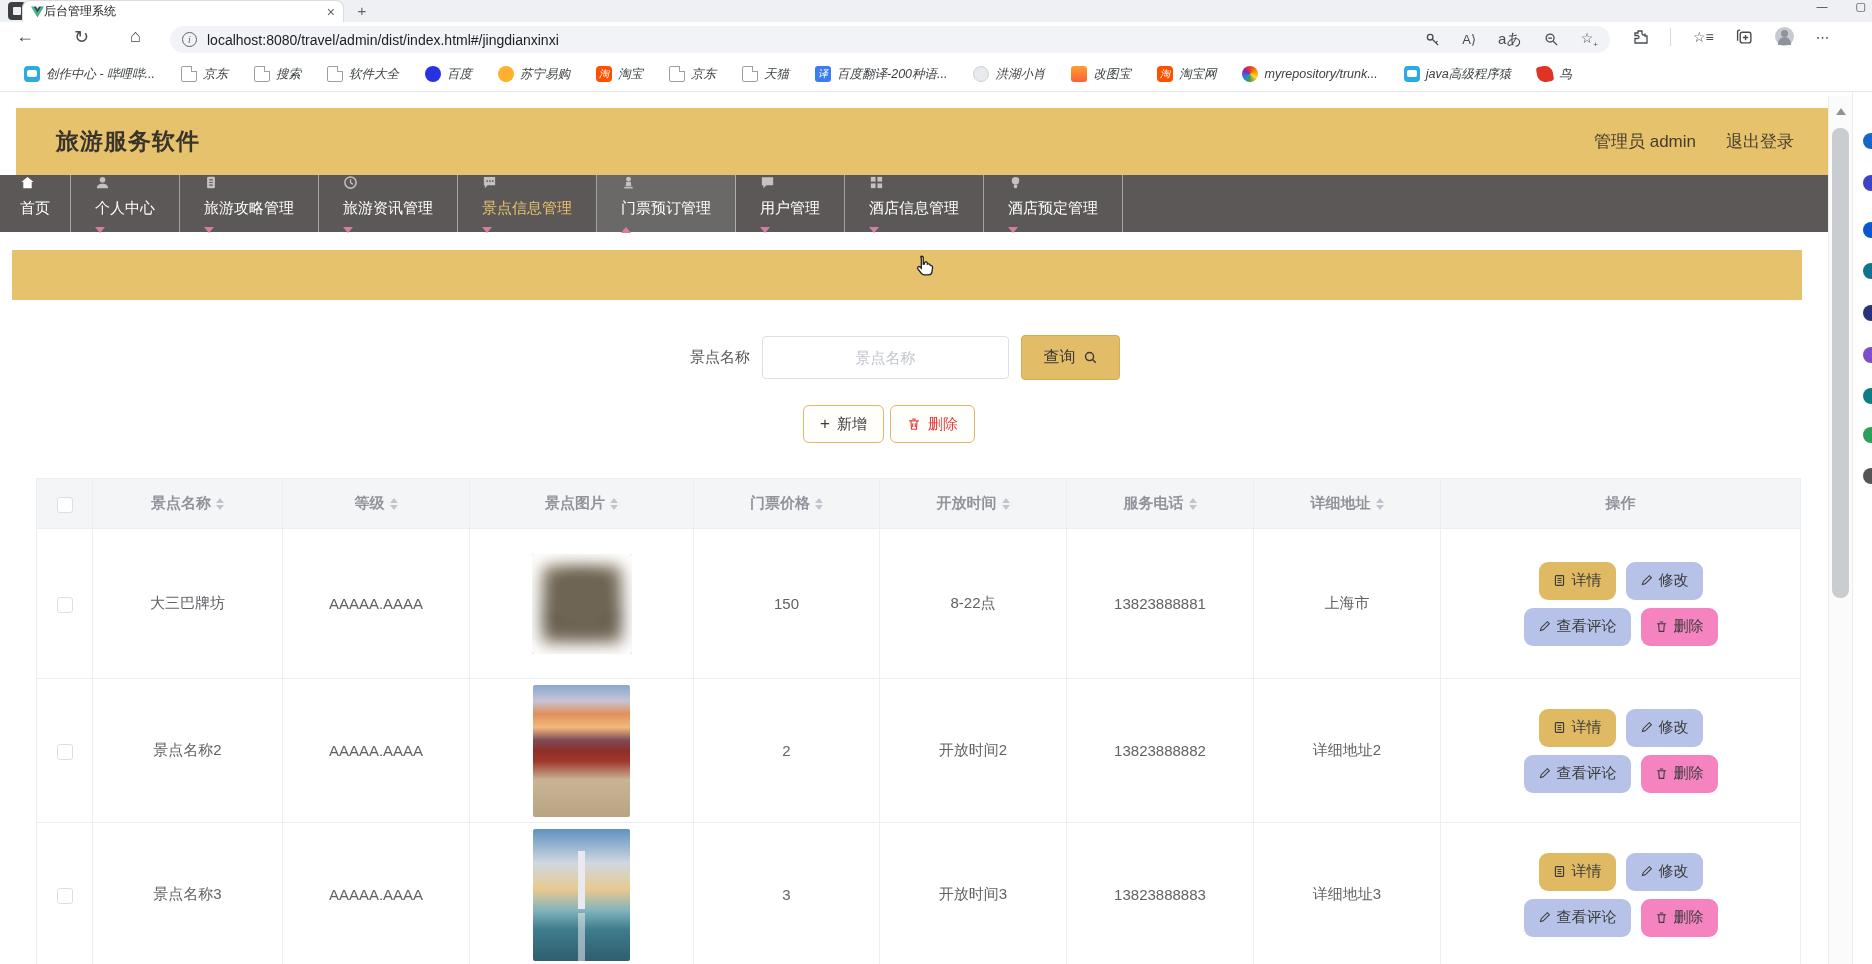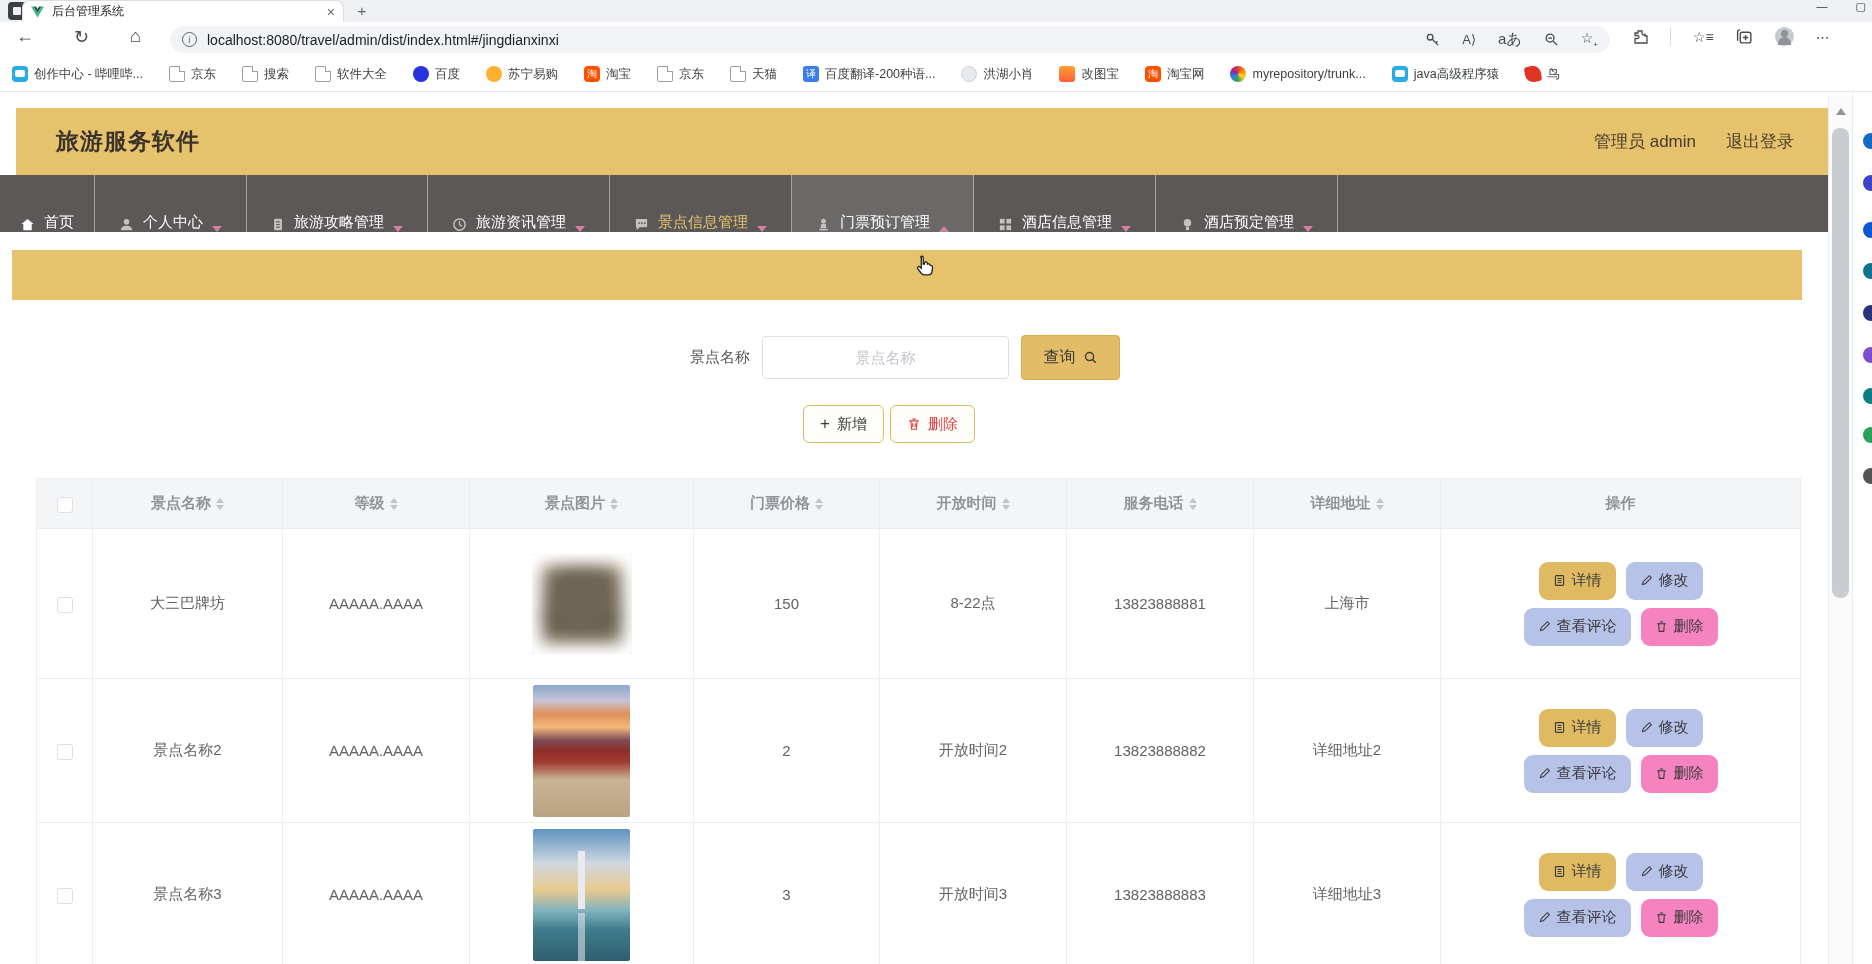--- a/index.html
+++ b/index.html
@@ -5,21 +5,21 @@
   * { margin:0; padding:0; box-sizing:border-box; }
   html,body { width:1872px; height:964px; overflow:hidden; background:#fff;
     font-family:"Liberation Sans","DejaVu Sans",sans-serif; }
 
   
   .tabstrip { position:absolute; left:0; top:0; width:1872px; height:22px; background:#eef0f3; }
   .ws-btn { position:absolute; left:8px; top:2px; width:18px; height:18px; background:#3c4043; border-radius:4px; }
   .ws-btn::after { content:""; position:absolute; left:5px; top:5px; width:8px; height:8px; background:#eef0f3; border-radius:1px; }
   .tab { position:absolute; left:22px; top:0; width:322px; height:22px; background:#fff;
     border:1px solid #d9dce1; border-bottom:none; border-radius:8px 8px 0 0;
-    display:flex; align-items:center; padding:0 8px; gap:8px; font-size:12px; color:#202124; }
+    display:flex; align-items:center; padding:0 8px; font-size:12px; color:#202124; }
   .tab-title { flex:1; white-space:nowrap; overflow:hidden; }
   .tab-close { color:#5f6368; font-size:14px; line-height:1; }
   .newtab { position:absolute; left:352px; top:2px; width:20px; height:18px; color:#5f6368;
     font-size:15px; text-align:center; line-height:18px; }
   .wincontrols { position:absolute; right:6px; top:0; display:flex; gap:28px; color:#333; font-size:11px; }
 
   .urlrow { position:absolute; left:0; top:22px; width:1872px; height:35px; background:#fff; }
   .nav-ico { position:absolute; top:4px; font-size:18px; color:#474b50; }
   .urlpill { position:absolute; left:170px; top:4px; width:1440px; height:27px; background:#f1f3f6;
     border-radius:14px; display:flex; align-items:center; padding:0 12px; gap:10px; }
@@ -27,21 +27,21 @@
     color:#5f6368; font-size:10px; text-align:center; line-height:13px; flex:none; font-style:italic; font-family:"Liberation Serif",serif; }
   .urltext { flex:1; font-size:14px; color:#202124; white-space:nowrap; overflow:hidden; }
   .pill-icons { display:flex; gap:22px; align-items:center; color:#474b50; font-size:13px; }
   .after-pill { position:absolute; left:1632px; top:5px; display:flex; gap:22px; align-items:center; color:#474b50; font-size:14px; }
   .vdiv { width:1px; height:18px; background:#d5d8dc; }
   .avatar { width:19px; height:19px; border-radius:50%; background:#c7cbd1; position:relative; }
   .avatar::before { content:""; position:absolute; left:6px; top:3px; width:7px; height:7px; border-radius:50%; background:#8d939b; }
   .avatar::after { content:""; position:absolute; left:3px; top:10px; width:13px; height:8px; border-radius:7px 7px 0 0; background:#8d939b; }
 
   .bookmarks { position:absolute; left:0; top:57px; width:1872px; height:35px; background:#fff;
-    border-bottom:1px solid #e7e8ea; display:flex; align-items:center; padding-left:12px; gap:26px; }
+    border-bottom:1px solid #e7e8ea; display:flex; align-items:center; padding-left:24px; gap:26px;font-style:italic; }
   .bm { display:flex; align-items:center; gap:6px; font-size:12.5px; color:#3c4043; white-space:nowrap; }
   .bi { width:16px; height:16px; flex:none; display:inline-flex; align-items:center; justify-content:center;
     font-size:10px; color:#fff; border-radius:3px; }
   .bi-bilibili { background:#2aabe2; border-radius:4px; position:relative; }
   .bi-bilibili::after { content:""; position:absolute; left:3px; top:4px; width:10px; height:7px; border-radius:2px; background:#fff; }
   .bi-page { background:#fff; border:1.2px solid #9aa0a6; border-radius:2px; position:relative; }
   .bi-page::after { content:""; position:absolute; right:-1px; top:-1px; width:5px; height:5px; background:#fff; border-left:1.2px solid #9aa0a6; border-bottom:1.2px solid #9aa0a6; }
   .bi-baidu { background:#2932e1; border-radius:50%; }
   .bi-lion { background:#ffb02e; border-radius:50%; }
   .bi-taobao { background:#ff5000; border-radius:4px; }
@@ -53,22 +53,22 @@
 
   
   .page { position:absolute; left:0; top:92px; width:1828px; height:872px; background:#fff; }
 
   .gold-header { position:absolute; left:16px; top:16px; width:1828px; height:67px; background:#e6c26d;
     display:flex; align-items:center; justify-content:space-between; padding:0 50px 0 40px; }
   .app-title { font-size:23px; font-weight:bold; color:#3a332a; letter-spacing:1px; }
   .header-right { display:flex; gap:30px; font-size:17px; color:#443c2d; }
 
   .navbar { position:absolute; left:0; top:83px; width:1828px; height:57px; background:#5b5857; display:flex; }
-  .nav-item { display:flex; align-items:flex-end; gap:9px; padding:0 24px; border-right:1px solid rgba(255,255,255,.45);
-    font-size:15px; color:#fff; position:relative; }
+  .nav-item { display:flex; align-items:flex-start; gap:9px; padding:0 24px; border-right:1px solid rgba(255,255,255,.45);
+    font-size:15px; color:#fff; position:relative;flex-direction:column; }
   .nav-item svg { flex:none; }
   .nav-item.open { background:#6b6868; }
   .nav-item.active-gold .lbl { color:#e6c26d; }
   .chv { width:0; height:0; border-left:5px solid transparent; border-right:5px solid transparent; border-top:6px solid #d97ca3; }
   .chv.up { border-top:none; border-bottom:6px solid #d97ca3; }
 
   .dropdown { position:absolute; left:848px; top:152px; width:224px; z-index:50;
     box-shadow:0 3px 8px rgba(0,0,0,.35); border-radius:0 0 4px 4px; overflow:hidden; }
   .dropdown-top { height:13px; background:#4d4c4c; }
   .dropdown-item { height:38px; background:#a3aaa4; color:#fff; font-size:16px; display:flex; align-items:center; padding-left:16px; }
@@ -304,20 +304,27 @@
         <span class="chv"></span>
     </div>
     <div class="nav-item open">
       <svg width="15" height="15" viewBox="0 0 16 16">
           <circle cx="8" cy="4.5" r="2.6" fill="#c4c1c1"></circle>
           <path d="M5.5 7.5h5L11 12H5z" fill="#c4c1c1"></path>
           <path d="M3.5 13.5h9" stroke="#c4c1c1" stroke-width="1.6"></path>
         </svg>
       <span class="lbl">门票预订管理</span>
         <span class="chv up"></span>
+    </div>
+    <div class="nav-item">
+      <svg width="15" height="15" viewBox="0 0 16 16">
+          <path d="M2 2.5h12v8.5H7l-3.5 3V11H2z" fill="#c4c1c1"></path>
+        </svg>
+      <span class="lbl">用户管理</span>
+        <span class="chv"></span>
     </div>
     <div class="nav-item">
       <svg width="15" height="15" viewBox="0 0 16 16">
           <rect x="2" y="2" width="5" height="5" fill="#c4c1c1"></rect>
           <rect x="9" y="2" width="5" height="5" fill="#c4c1c1"></rect>
           <rect x="2" y="9" width="5" height="5" fill="#c4c1c1"></rect>
           <rect x="9" y="9" width="5" height="5" fill="#c4c1c1"></rect>
         </svg>
       <span class="lbl">酒店信息管理</span>
         <span class="chv"></span>

